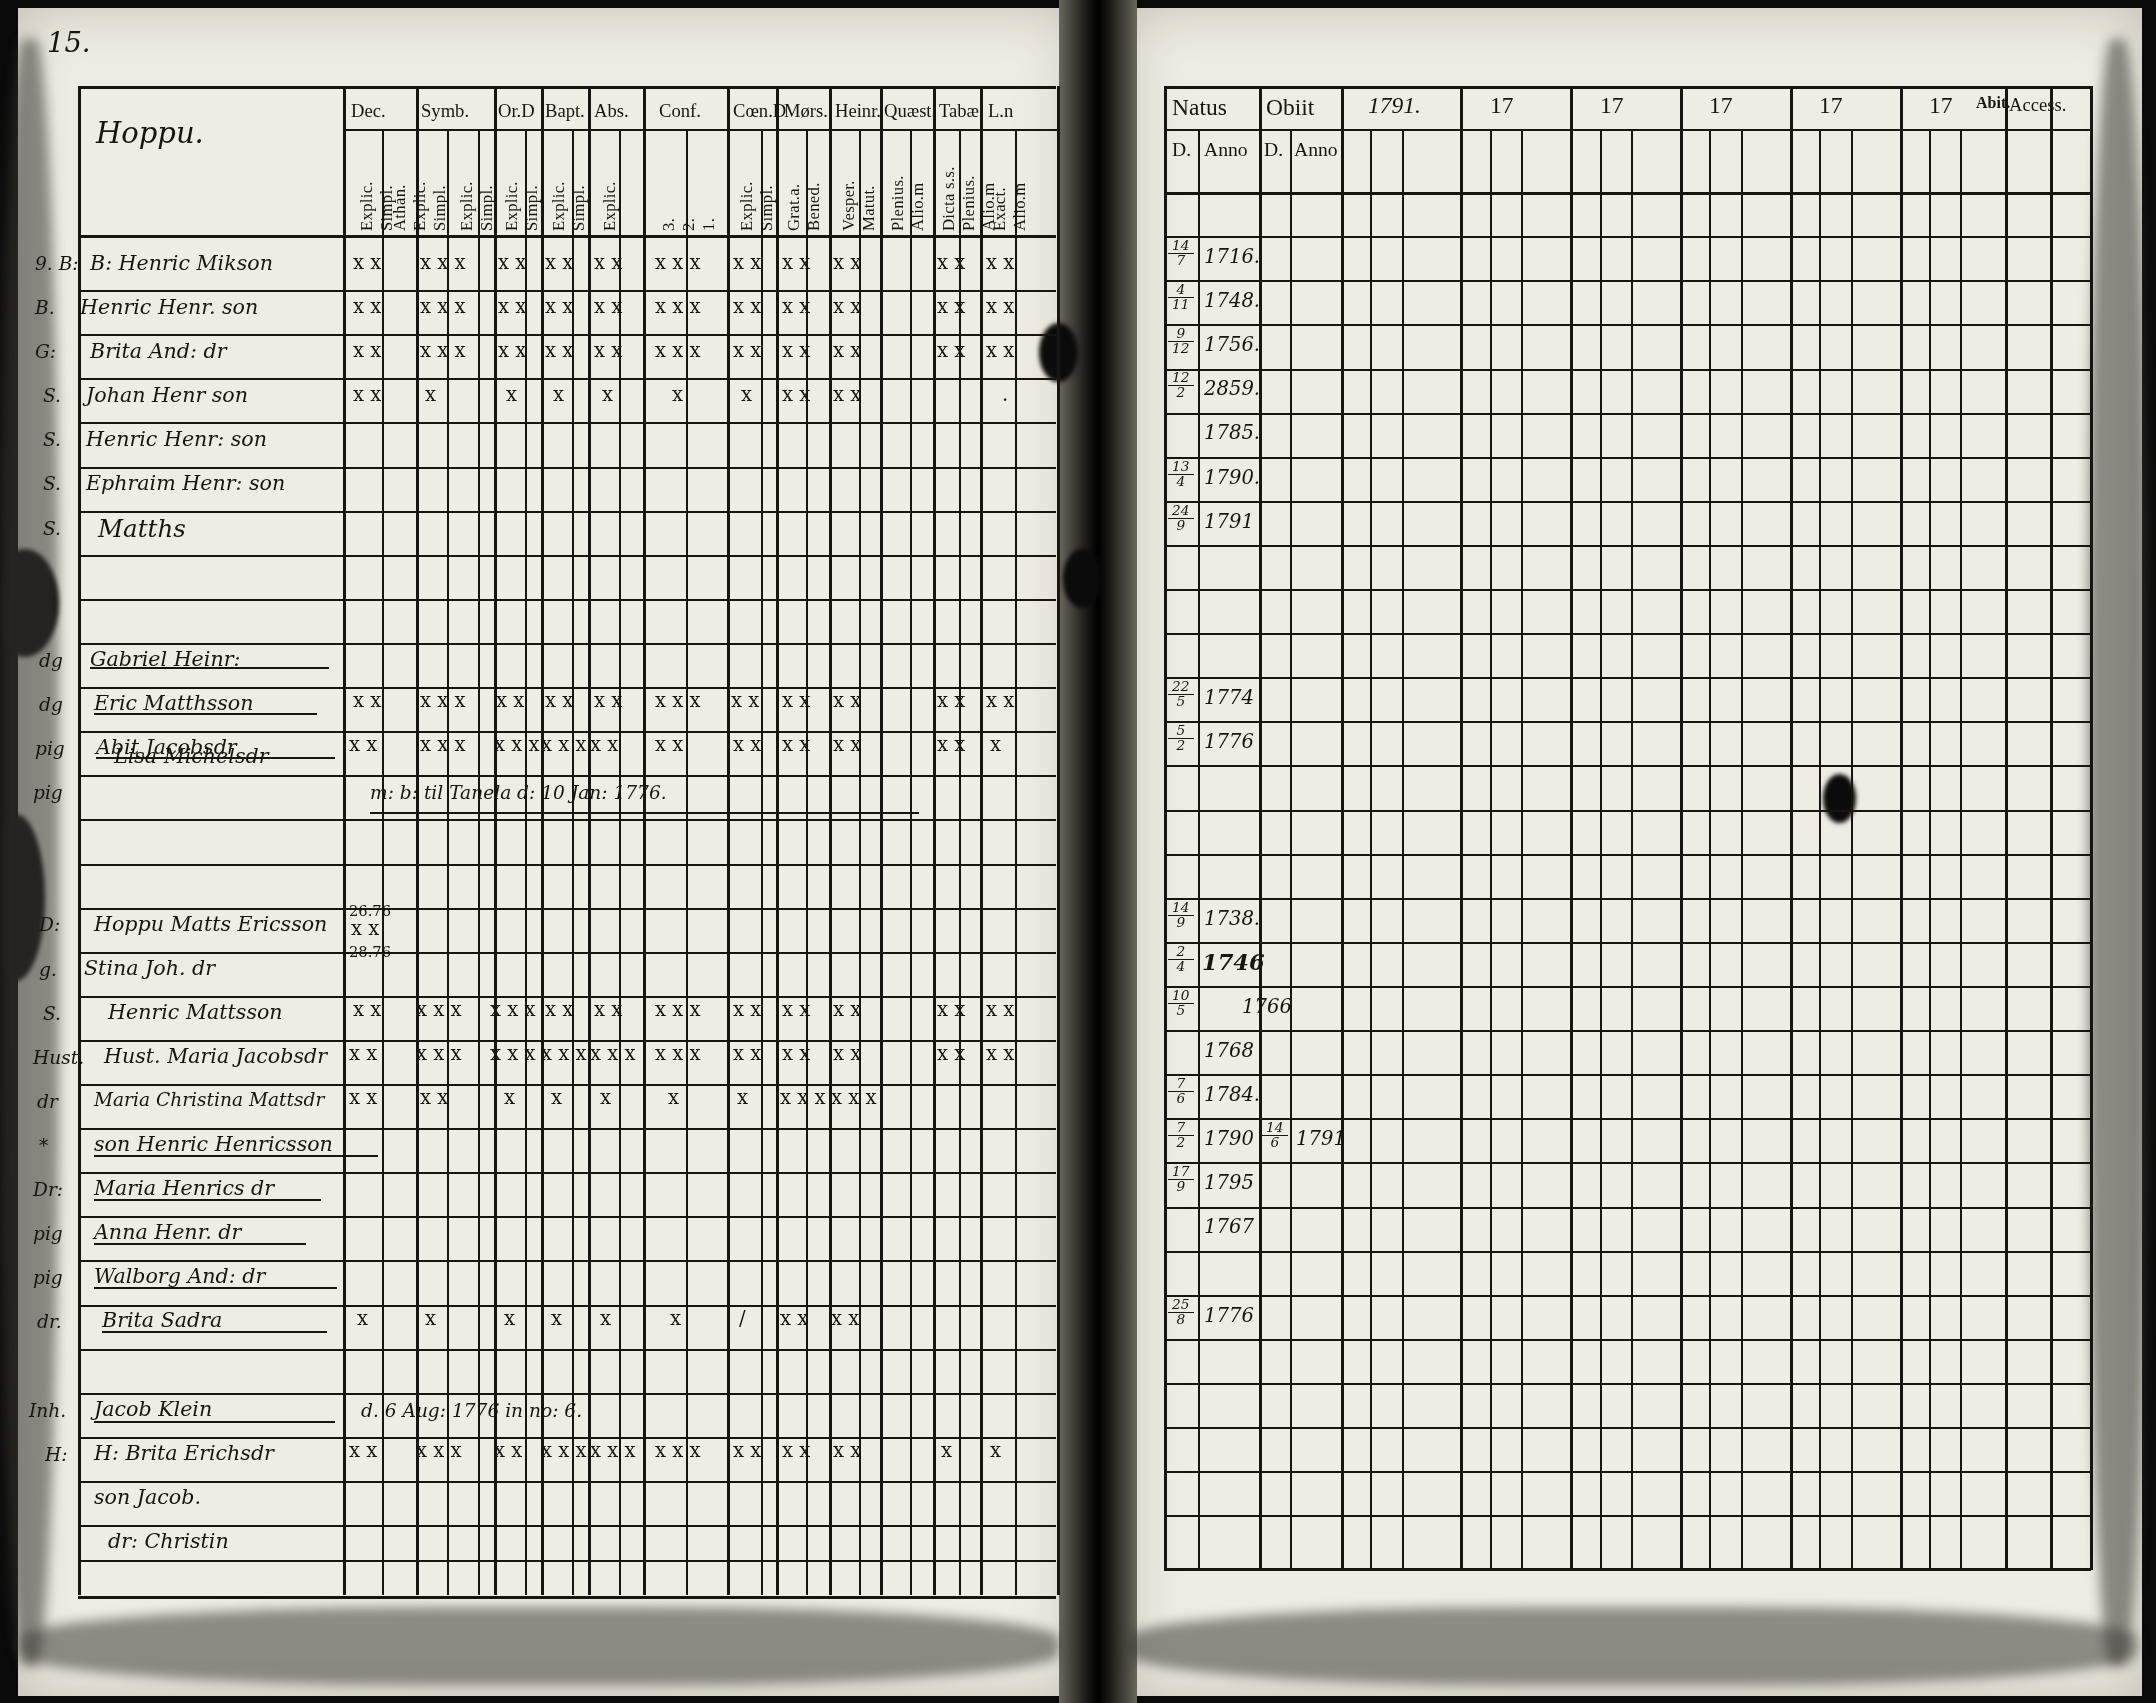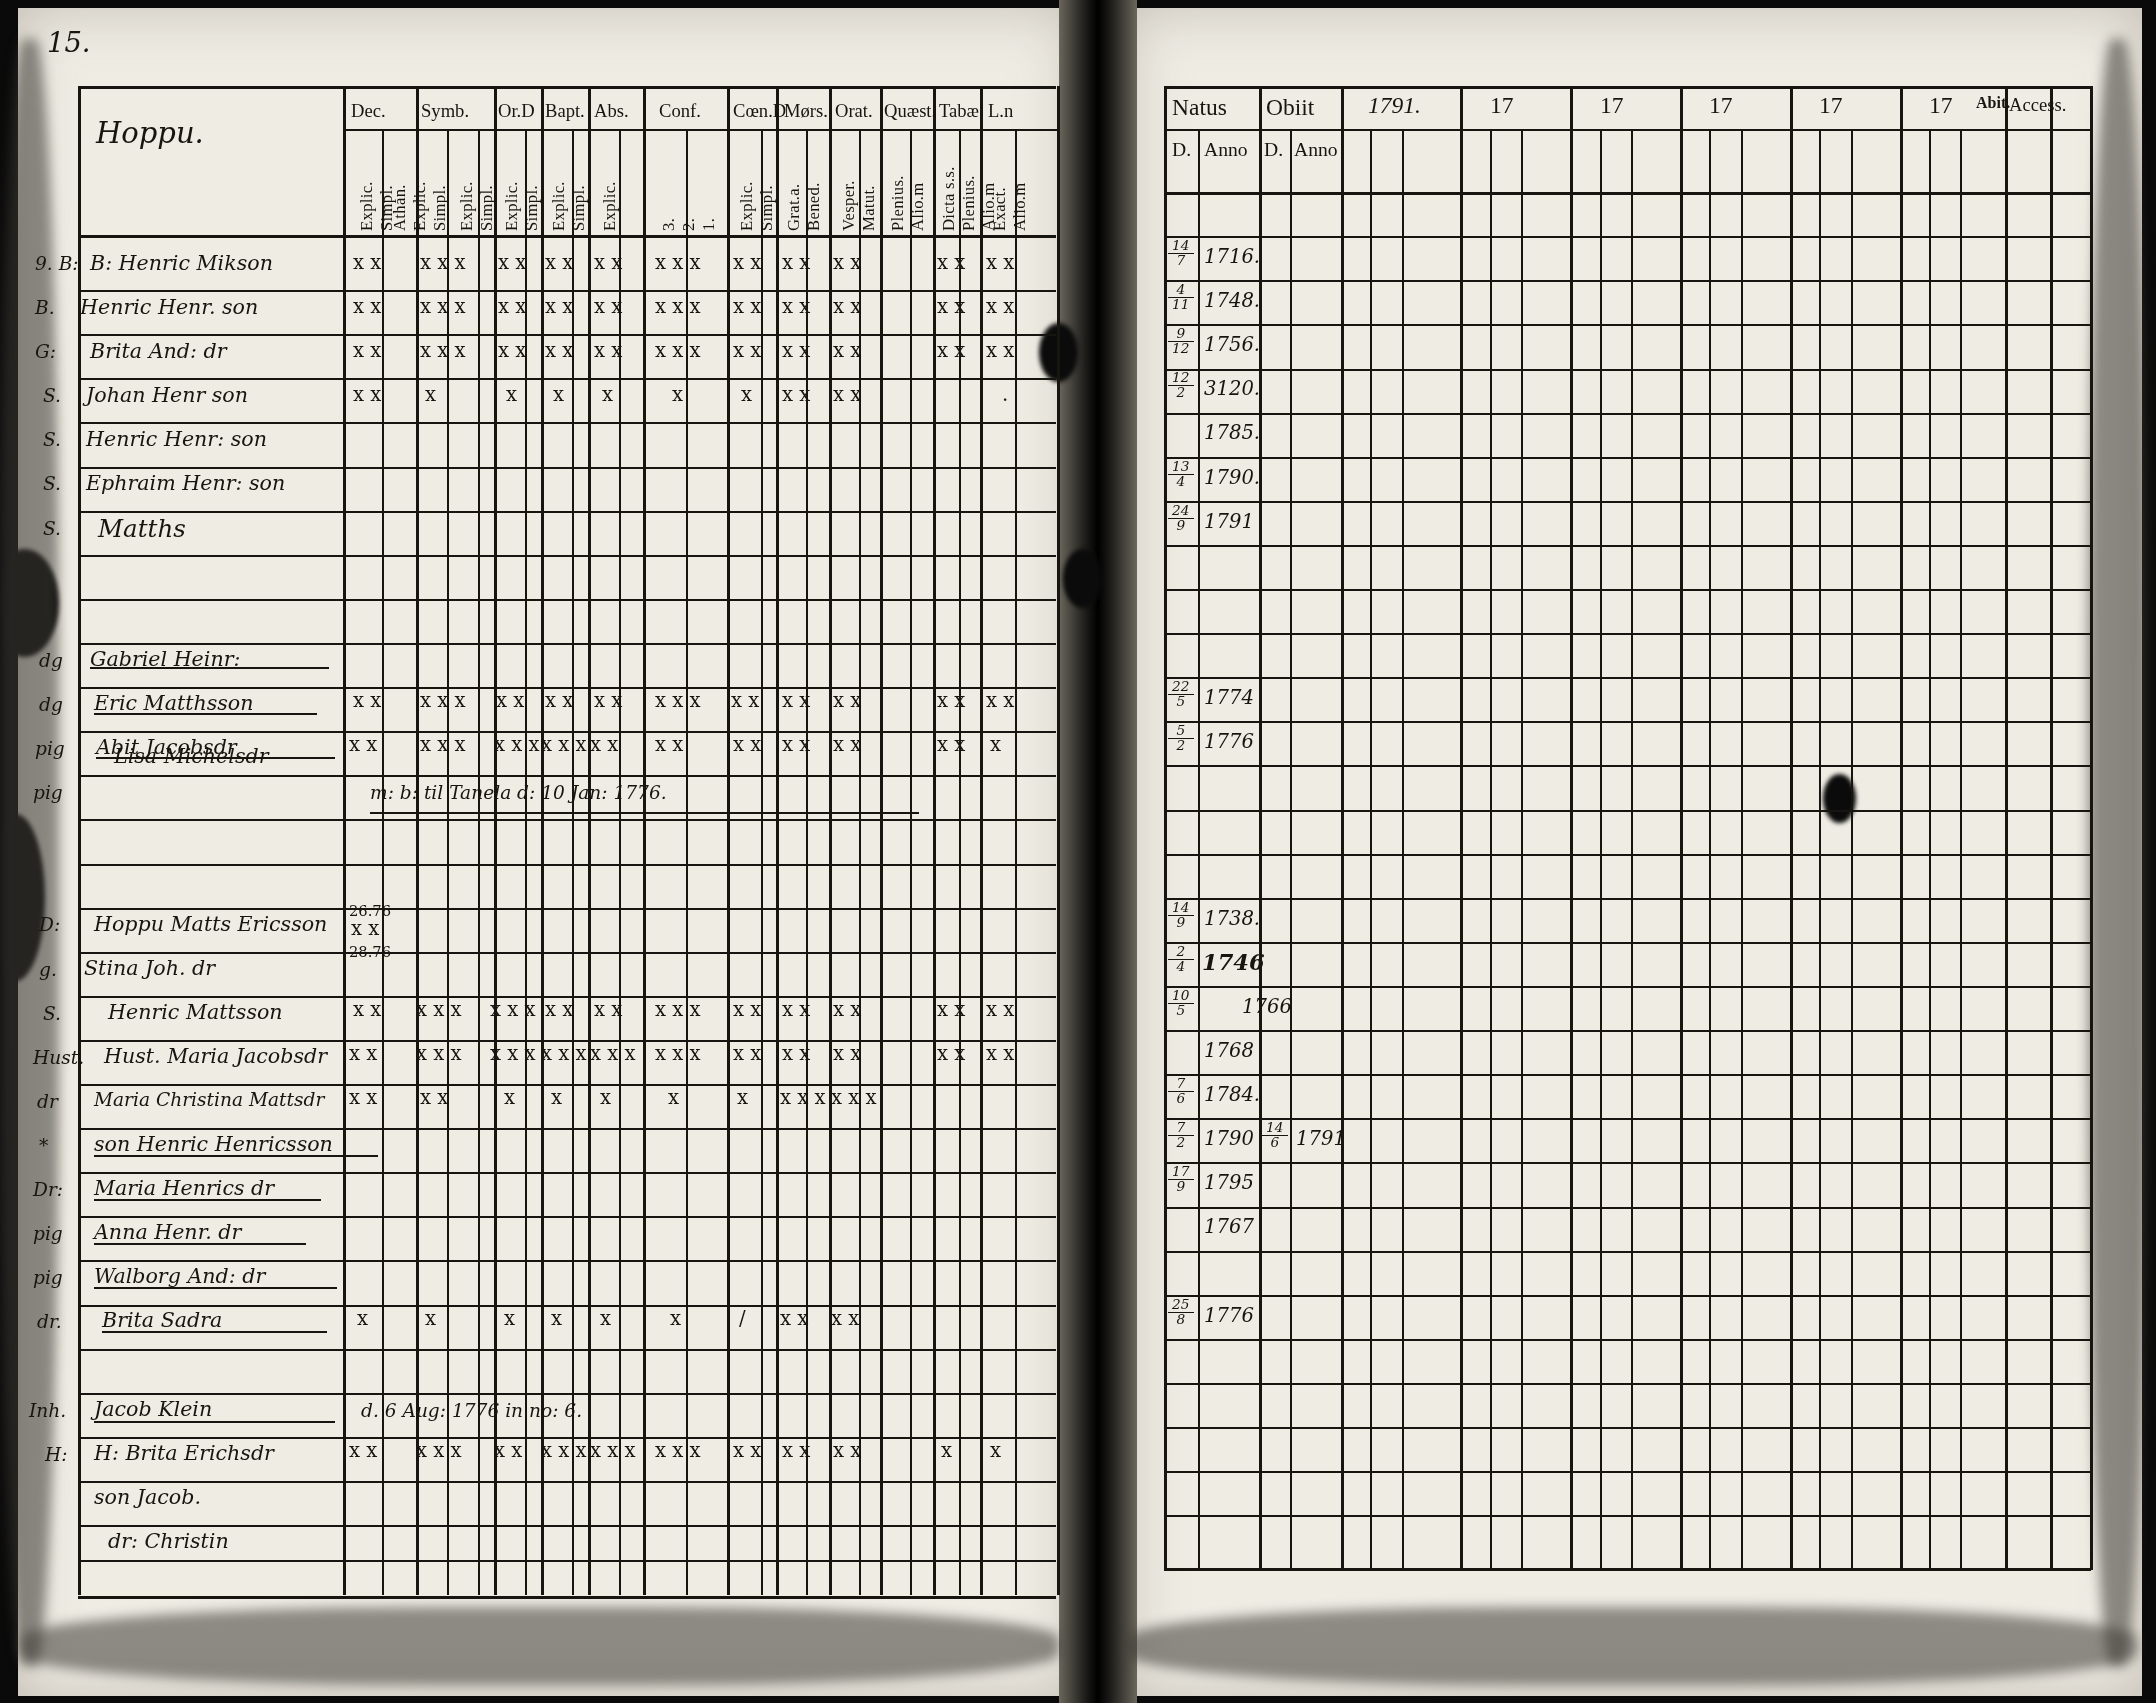--- a/index.html
+++ b/index.html
@@ -124,21 +124,21 @@
       <div class="vline" style="left:1015px;top:129px;height:1466px;"></div>
 
       <div class="colhead" style="left:351px;top:100px;">Dec.</div>
       <div class="colhead" style="left:421px;top:100px;">Symb.</div>
       <div class="colhead" style="left:498px;top:100px;">Or.D</div>
       <div class="colhead" style="left:545px;top:100px;">Bapt.</div>
       <div class="colhead" style="left:594px;top:100px;">Abs.</div>
       <div class="colhead" style="left:659px;top:100px;">Conf.</div>
       <div class="colhead" style="left:733px;top:100px;">Cœn.D</div>
       <div class="colhead" style="left:784px;top:100px;">Mørs.</div>
-      <div class="colhead" style="left:835px;top:100px;">Orat.</div>
+      <div class="colhead" style="left:835px;top:100px;">Heinr.</div>
       <div class="colhead" style="left:884px;top:100px;">Quæst.</div>
       <div class="colhead" style="left:939px;top:100px;">Tabæ</div>
       <div class="colhead" style="left:988px;top:100px;">L.n</div>
 
       <div class="vlabel" style="left:357px;top:231px;">Explic.<br>Simpl.</div>
       <div class="vlabel" style="left:390px;top:231px;">Athan.<br>Explic.<br>Simpl.</div>
       <div class="vlabel" style="left:457px;top:231px;">Explic.<br>Simpl.</div>
       <div class="vlabel" style="left:502px;top:231px;">Explic.<br>Simpl.</div>
       <div class="vlabel" style="left:549px;top:231px;">Explic.<br>Simpl.</div>
       <div class="vlabel" style="left:600px;top:231px;">Explic.</div>
@@ -491,21 +491,21 @@
         <div class="frac" style="left:1168px;top:239px;width:25.5px;">14<span class="b">7</span></div>
         <div class="datecell" style="left:1204px;top:245px;">1716.</div>
 
         <div class="frac" style="left:1168px;top:283px;width:25.5px;">4<span class="b">11</span></div>
         <div class="datecell" style="left:1204px;top:289px;">1748.</div>
 
         <div class="frac" style="left:1168px;top:327px;width:25.5px;">9<span class="b">12</span></div>
         <div class="datecell" style="left:1204px;top:333px;">1756.</div>
 
         <div class="frac" style="left:1168px;top:371px;width:25.5px;">12<span class="b">2</span></div>
-        <div class="datecell" style="left:1204px;top:377px;">3120.</div>
+        <div class="datecell" style="left:1204px;top:377px;">2859.</div>
 
         <div class="datecell" style="left:1204px;top:421px;">1785.</div>
 
         <div class="frac" style="left:1168px;top:460px;width:25.5px;">13<span class="b">4</span></div>
         <div class="datecell" style="left:1204px;top:466px;">1790.</div>
 
         <div class="frac" style="left:1168px;top:504px;width:25.5px;">24<span class="b">9</span></div>
         <div class="datecell" style="left:1204px;top:510px;">1791</div>
 
         <div class="frac" style="left:1168px;top:680px;width:25.5px;">22<span class="b">5</span></div>

